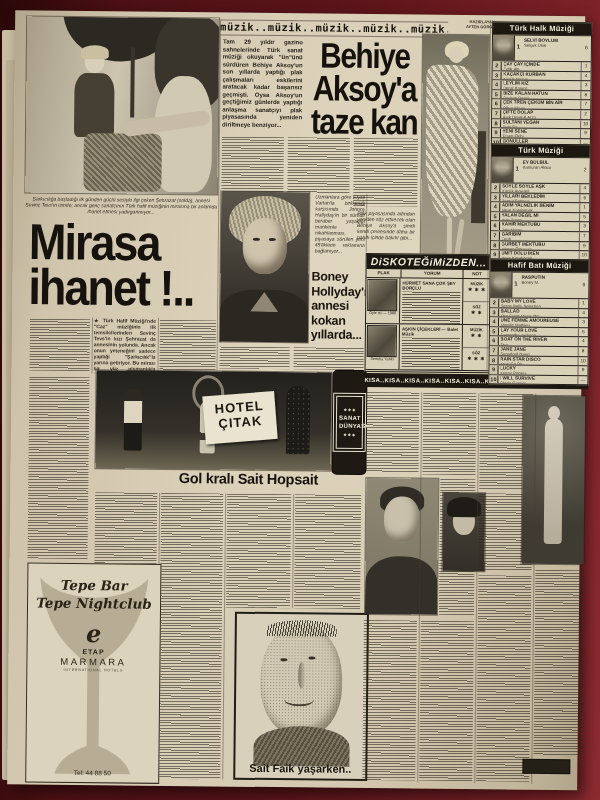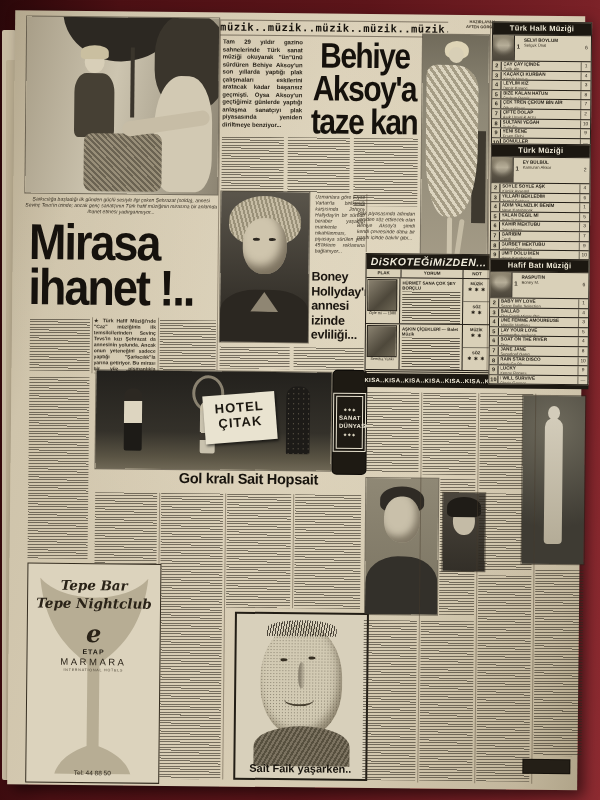--- a/index.html
+++ b/index.html
@@ -159,22 +159,22 @@
         <div class="abs" style="left:32px;top:46px;width:7px;height:3px;background:#2c2720;border-radius:50%"></div>
         <div class="abs" style="left:48px;top:46px;width:7px;height:3px;background:#2c2720;border-radius:50%"></div>
         <div class="abs" style="left:0;bottom:0;width:88px;height:52px;background:#2b2721;border-radius:40% 40% 0 0"></div>
         <div class="abs" style="left:30px;bottom:30px;width:28px;height:20px;background:#8f8673;clip-path:polygon(50% 0,100% 100%,0 100%)"></div>
       </div>
       <div class="cap" style="left:302px;top:180px;width:50px;height:72px">Uzmanlara göre Elyse Vartan'la birlikteliği karşısında Johnny Hallyday'in bir süredir beraber yaşadığı mankenle nikahlanması, piyasaya sürülen yeni 45'liklerin reklamına bağlanıyor...</div>
       <div class="h-jon">
         <div>Boney</div>
         <div>Hollyday'ın</div>
         <div>annesi</div>
-        <div>izinde</div>
-        <div>evliliği...</div>
+        <div>kokan</div>
+        <div>yıllarda...</div>
       </div>
       <div class="fx" style="left:208px;top:334px;width:70px;height:22px"></div>
       <div class="fx" style="left:282px;top:334px;width:70px;height:22px"></div>
 
       <div class="h-mir">
         <div>Mirasa</div>
         <div>ihanet !..</div>
       </div>
       <div class="fx" style="left:18px;top:308px;width:60px;height:52px"></div>
       <div class="cap" style="left:82px;top:306px;width:62px;height:56px;font-style:normal;font-weight:bold;font-size:5px">★ Türk Hafif Müziği'nde "Caz" müziğinin ilk temsilcilerinden Sevinç Tevs'in kızı Şehrazat da annesinin yolunda. Ancak onun yeteneğini sadece yaptığı "Şarkıcılık"la yarına getiriyor. Bu mirası bir yüz pişmanlıkla kurtuluşa "Aranjman"da arıyor...</div>

